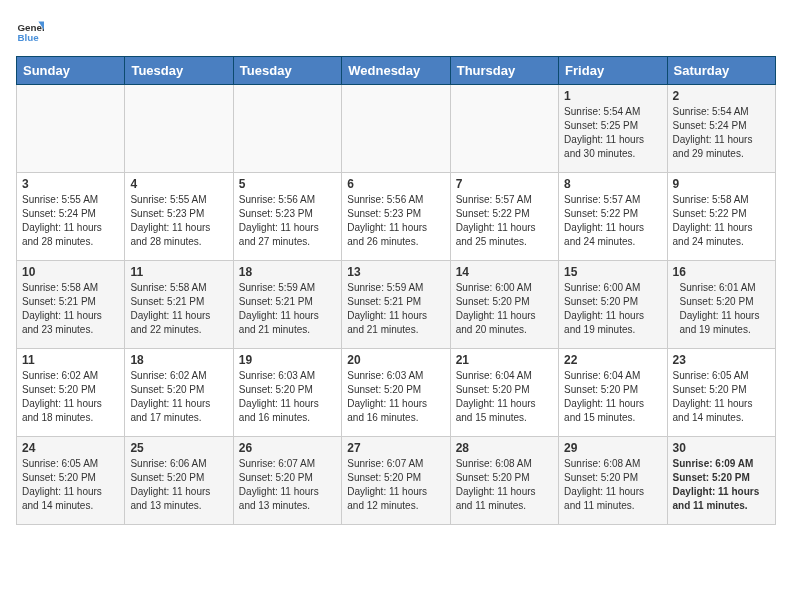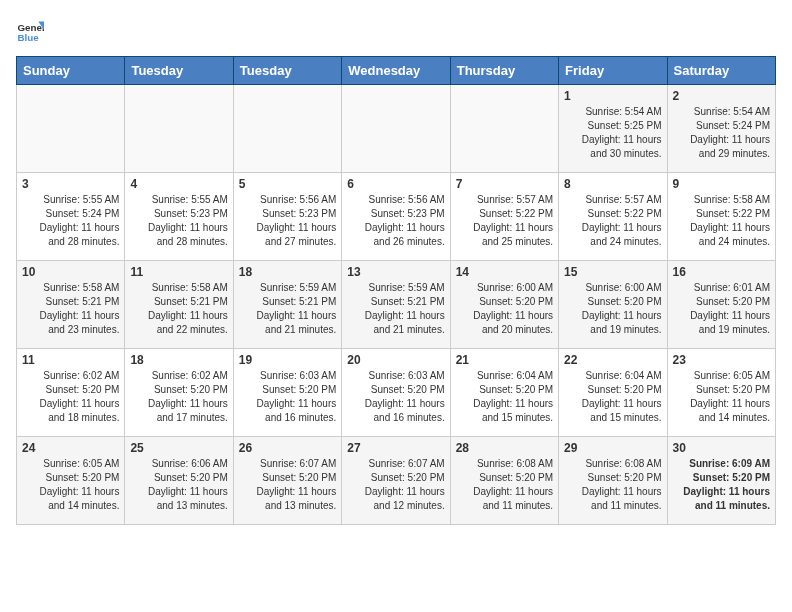--- a/index.html
+++ b/index.html
@@ -70,21 +70,20 @@
     .day-num {
       font-weight: bold;
       font-size: 12px;
       margin-bottom: 2px;
       display: block;
     }
     .day-info {
       font-size: 10px;
       line-height: 1.4;
       color: #333;
-      text-align: right;
     }
     .empty-cell {
       background: #f9f9f9 !important;
     }
   </style>
 </head>
 <body>
 
 <div class="header">
   <div class="logo">

